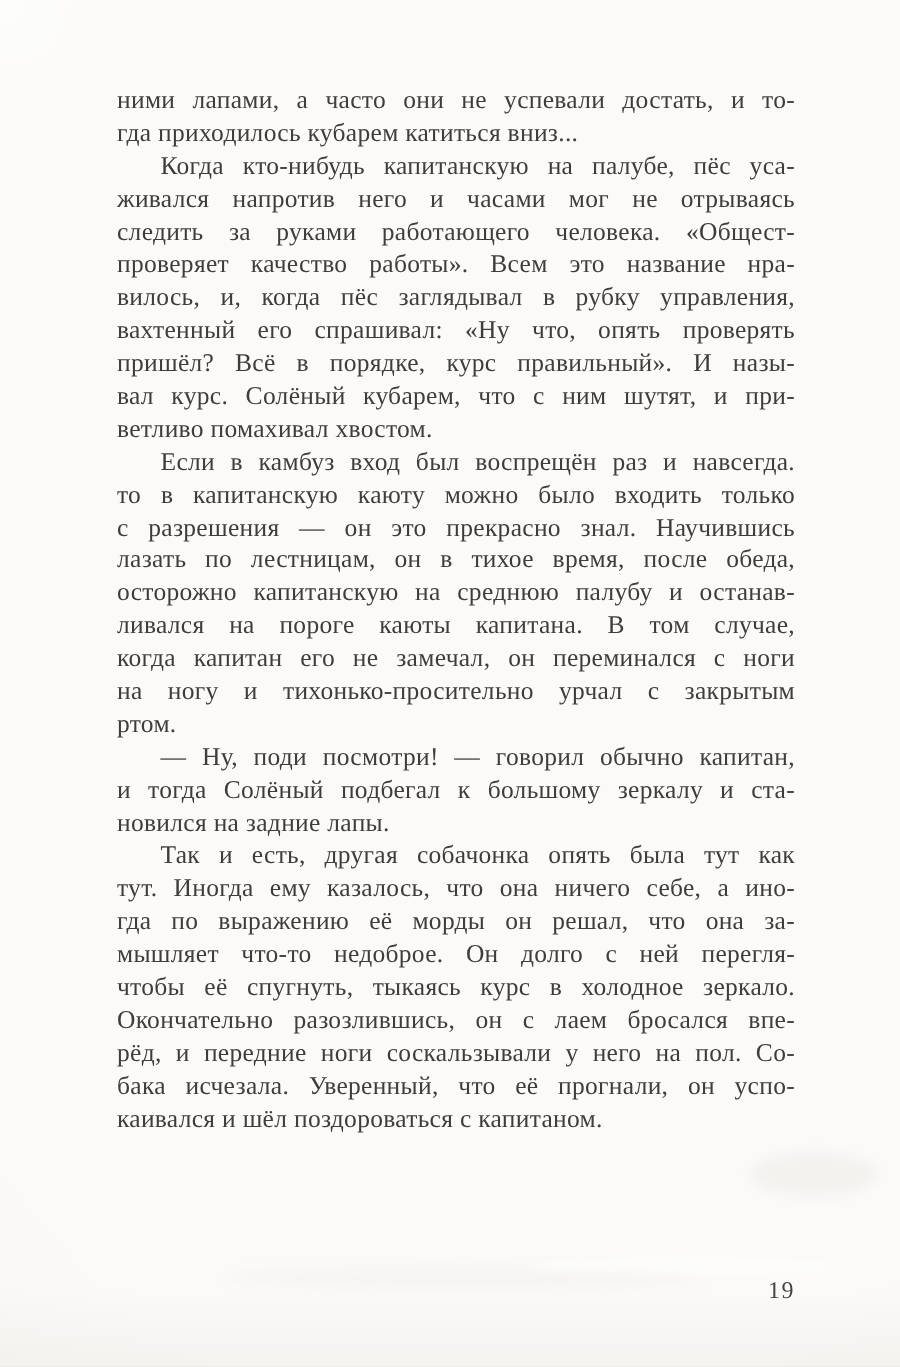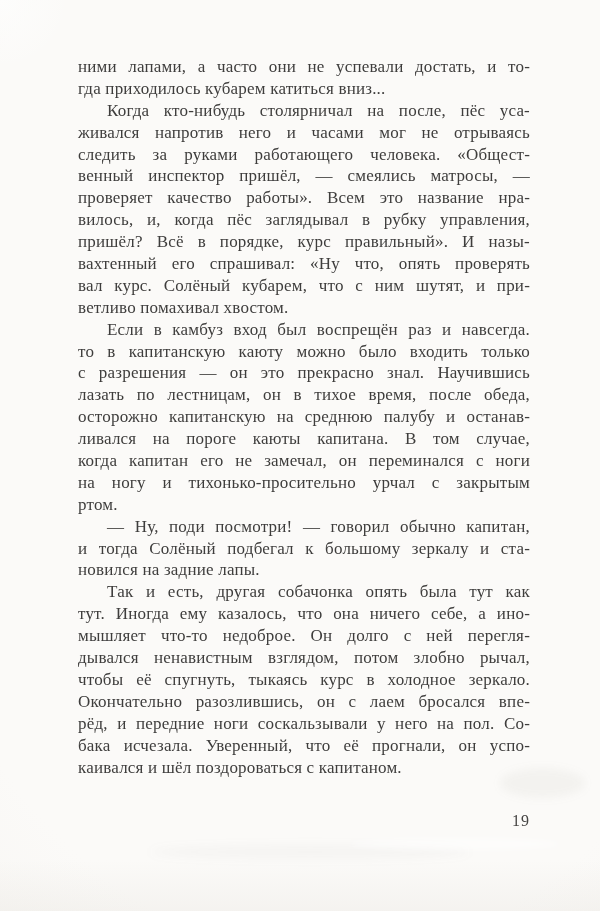--- a/index.html
+++ b/index.html
@@ -32,21 +32,21 @@
     text-justify:inter-word;
   }
   .line.just{ white-space:normal; }
   .line.end{
     text-align:center;
     text-align-last:left;
   }
   .line.indent{ text-indent:29px; }
   .page-number{
     position:absolute;
-    top:812px; left:78px; width:452px;
+    top:852px; left:78px; width:452px;
     text-align:right;
     font-size:16px;
     letter-spacing:1px;
     color:#454443;
   }
   
   .smudge{ position:absolute; pointer-events:none; }
   .sm1{ left:0;top:0;width:70px;height:70px;
         background:radial-gradient(circle at 0 0,#fdfdfc 0%,rgba(253,253,252,0) 70%); }
   .sm2{ left:500px;top:768px;width:85px;height:30px;border-radius:50%;
@@ -64,46 +64,45 @@
 <div class="page">
   <div class="smudge sm1"></div>
   <div class="smudge sm2"></div>
   <div class="smudge sm3"></div>
   <div class="smudge sm4"></div>
   <div class="smudge sm5"></div>
 
   <div class="text-block" id="text-block">
       <div class="line just">ними лапами, а часто они не успевали достать, и то-</div>
       <div class="line just end">гда приходилось кубарем катиться вниз...</div>
-      <div class="line just indent">Когда кто-нибудь столярничал на после, пёс уса-</div>
+      <div class="line just indent">Когда кто-нибудь капитанскую на палубе, пёс уса-</div>
       <div class="line just">живался напротив него и часами мог не отрываясь</div>
       <div class="line just">следить за руками работающего человека. «Общест-</div>
-      <div class="line just">венный инспектор пришёл, — смеялись матросы, —</div>
       <div class="line just">проверяет качество работы». Всем это название нра-</div>
       <div class="line just">вилось, и, когда пёс заглядывал в рубку управления,</div>
+      <div class="line just">вахтенный его спрашивал: «Ну что, опять проверять</div>
       <div class="line just">пришёл? Всё в порядке, курс правильный». И назы-</div>
-      <div class="line just">вахтенный его спрашивал: «Ну что, опять проверять</div>
       <div class="line just">вал курс. Солёный кубарем, что с ним шутят, и при-</div>
       <div class="line just end">ветливо помахивал хвостом.</div>
       <div class="line just indent">Если в камбуз вход был воспрещён раз и навсегда.</div>
       <div class="line just">то в капитанскую каюту можно было входить только</div>
       <div class="line just">с разрешения — он это прекрасно знал. Научившись</div>
       <div class="line just">лазать по лестницам, он в тихое время, после обеда,</div>
       <div class="line just">осторожно капитанскую на среднюю палубу и останав-</div>
       <div class="line just">ливался на пороге каюты капитана. В том случае,</div>
       <div class="line just">когда капитан его не замечал, он переминался с ноги</div>
       <div class="line just">на ногу и тихонько-просительно урчал с закрытым</div>
       <div class="line just end">ртом.</div>
       <div class="line just indent">— Ну, поди посмотри! — говорил обычно капитан,</div>
       <div class="line just">и тогда Солёный подбегал к большому зеркалу и ста-</div>
       <div class="line just end">новился на задние лапы.</div>
       <div class="line just indent">Так и есть, другая собачонка опять была тут как</div>
       <div class="line just">тут. Иногда ему казалось, что она ничего себе, а ино-</div>
+      <div class="line just">гда по выражению её морды он решал, что она за-</div>
       <div class="line just">мышляет что-то недоброе. Он долго с ней перегля-</div>
-      <div class="line just">дывался ненавистным взглядом, потом злобно рычал,</div>
       <div class="line just">чтобы её спугнуть, тыкаясь курс в холодное зеркало.</div>
       <div class="line just">Окончательно разозлившись, он с лаем бросался впе-</div>
       <div class="line just">рёд, и передние ноги соскальзывали у него на пол. Со-</div>
       <div class="line just">бака исчезала. Уверенный, что её прогнали, он успо-</div>
       <div class="line just end">каивался и шёл поздороваться с капитаном.</div>
     </div>
 
   <div class="page-number">19</div>
 </div>
 

